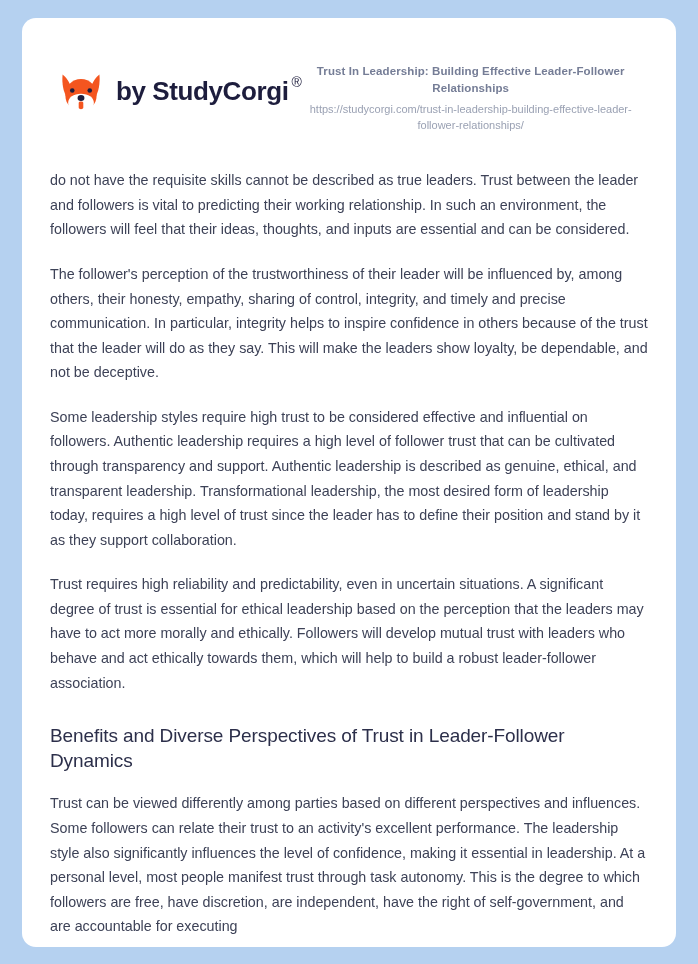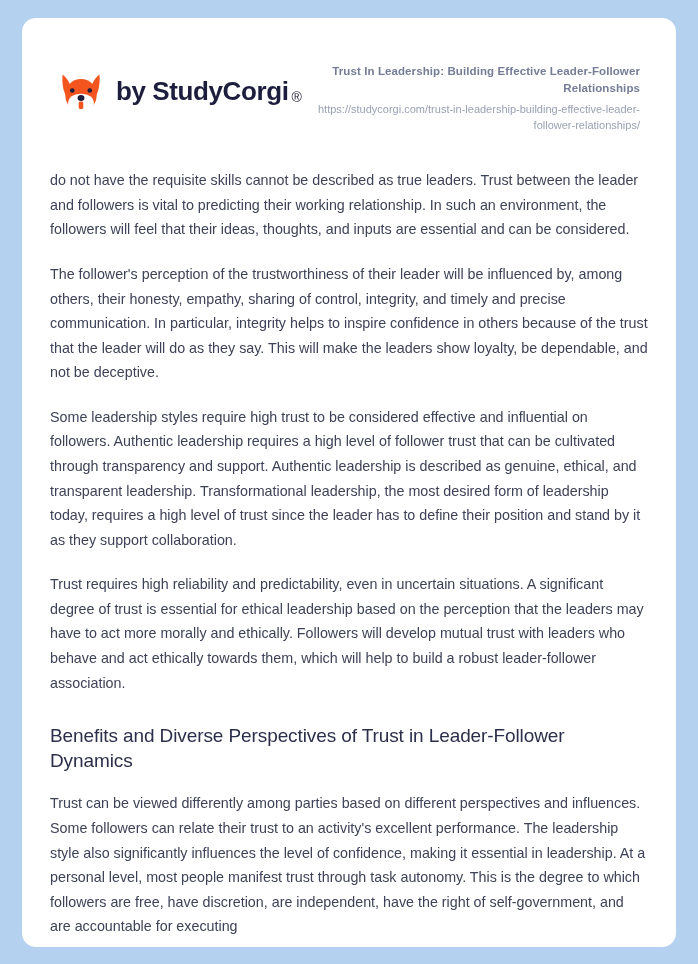--- a/index.html
+++ b/index.html
@@ -44,40 +44,40 @@
 
   .brand-logo {
     width: 46px;
     height: 46px;
     flex: 0 0 auto;
     display: block;
   }
 
   .brand-wordmark {
     display: flex;
-    align-items: flex-end;
+    align-items: flex-start;
     font-size: 26px;
     font-weight: bold;
     color: #1d1d3d;
     letter-spacing: -0.4px;
     white-space: nowrap;
     line-height: 1;
   }
 
   .brand-reg {
     font-size: 14px;
     font-weight: normal;
     color: #1d1d3d;
     margin-left: 3px;
     margin-top: -3px;
     line-height: 1;
   }
 
   .doc-meta {
-    text-align: right;
+    text-align: center;
     flex: 0 1 auto;
     max-width: 352px;
     padding-top: 3px;
   }
 
   .doc-title {
     font-size: 11.5px;
     font-weight: bold;
     color: #757d96;
     line-height: 1.45;

